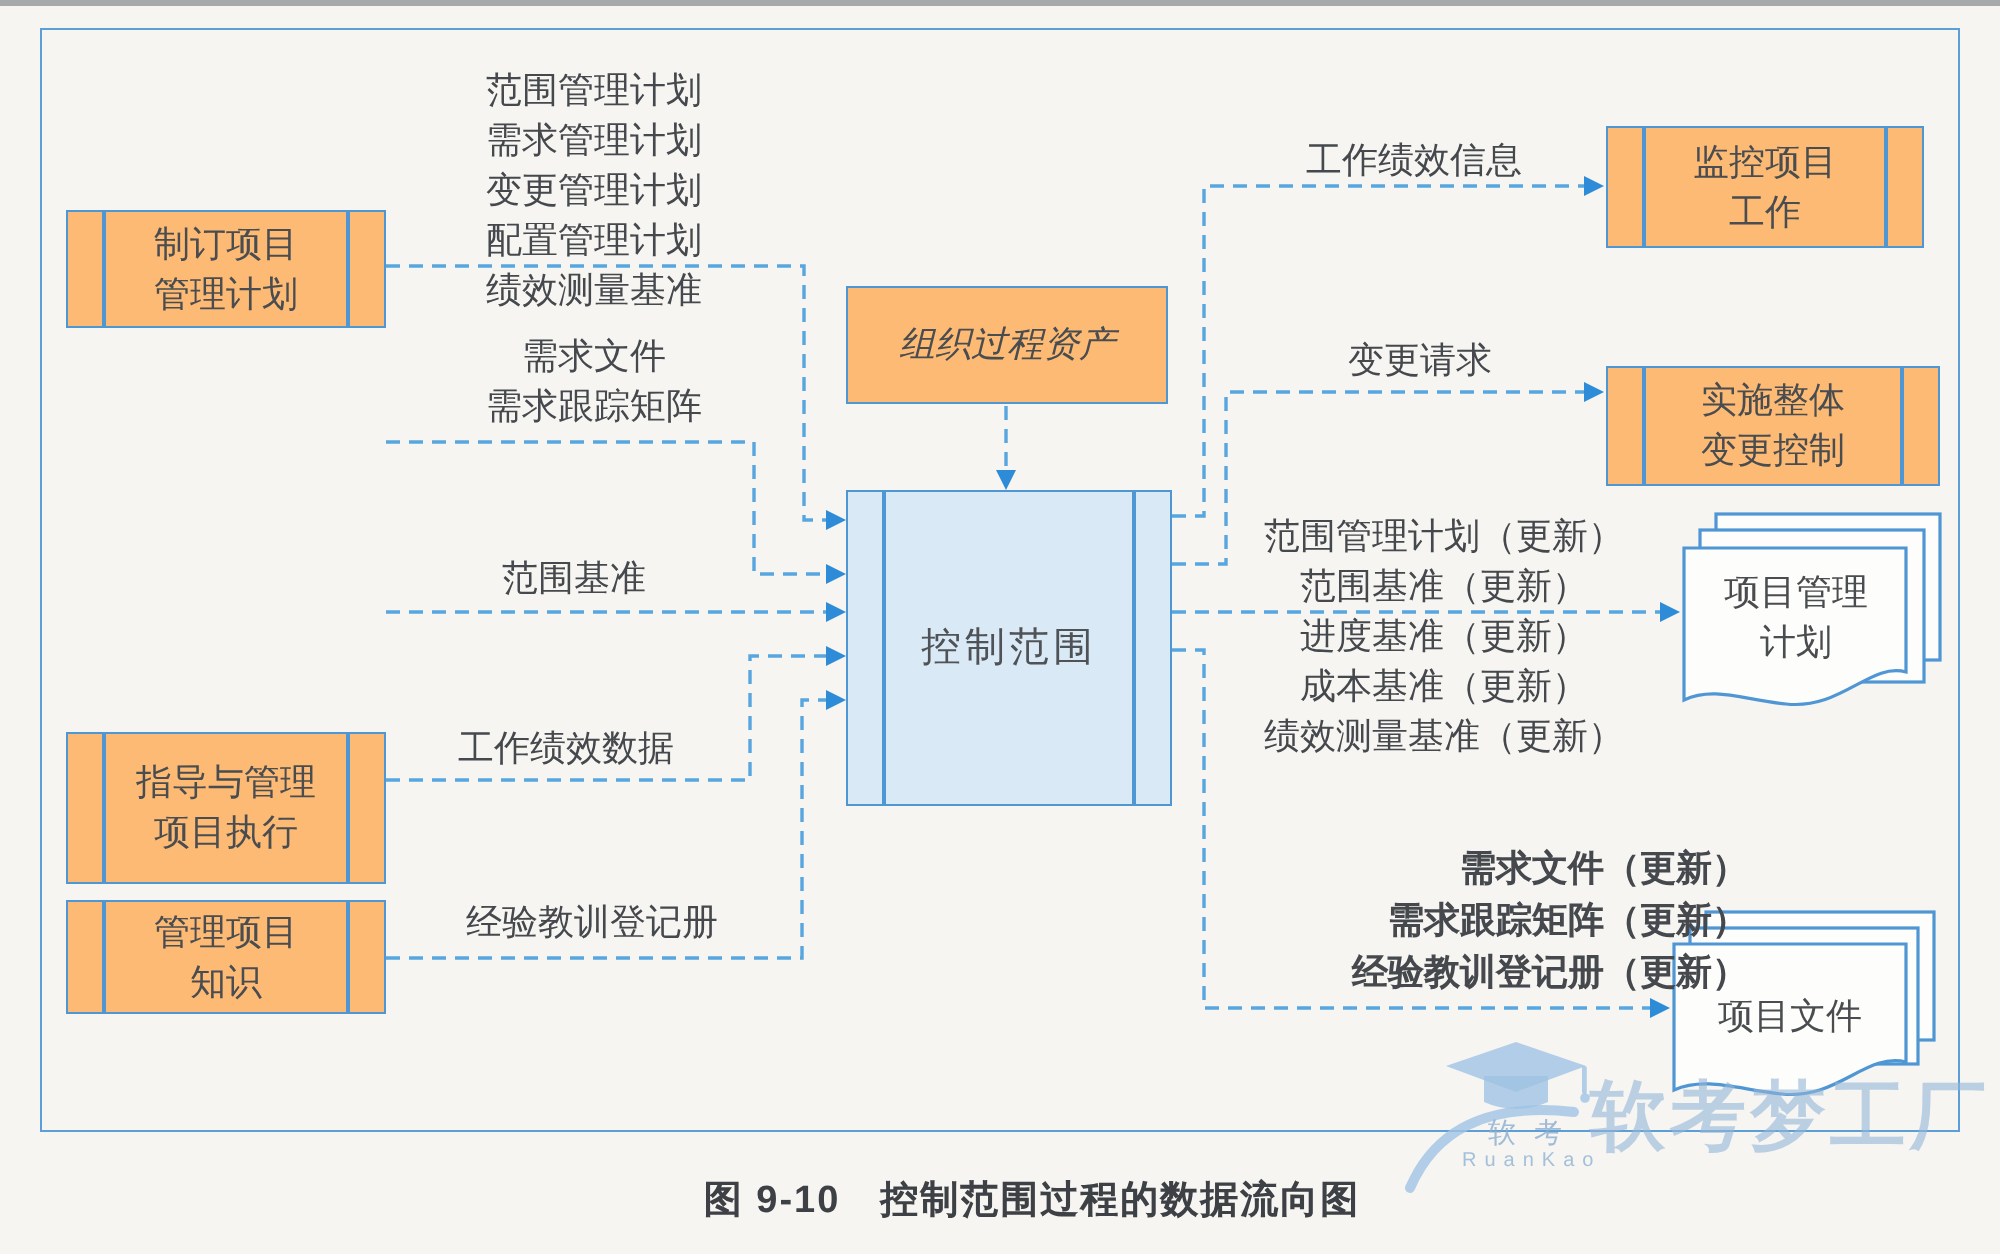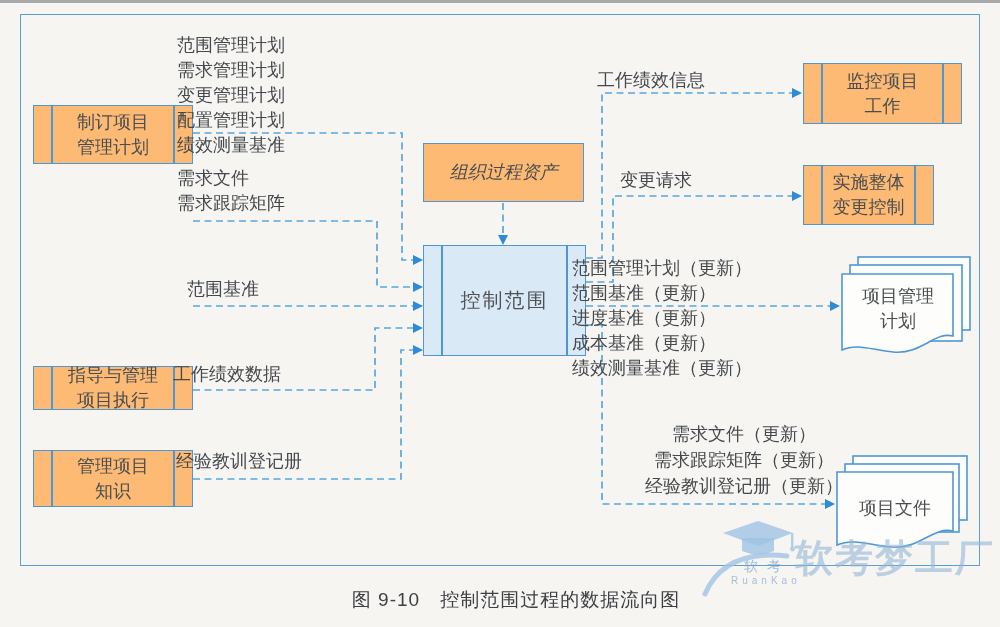--- a/index.html
+++ b/index.html
@@ -23,31 +23,31 @@
     box-sizing:border-box;
   }
   .box.side::before,.box.side::after{
     content:"";position:absolute;top:0;bottom:0;width:1.6px;background:#4f96d4;
   }
   .box.side::before{left:17px;}
   .box.side::after{right:17px;}
   .box.main{background:#dae9f6;font-size:20px;letter-spacing:2px;color:#4f5357;}
   .lbl{
     position:absolute;font-size:18px;line-height:25px;color:#45484c;
-    white-space:pre-line;text-align:left;
+    white-space:pre-line;text-align:center;
   }
-  .lbl.la{text-align:center;}
+  .lbl.la{text-align:right;font-weight:bold;}
   .lbl.lh26{line-height:26px;}
   .doclabel{
     position:absolute;font-size:18px;line-height:25px;color:#4a4d50;
     white-space:pre-line;text-align:center;
   }
   .caption{
     position:absolute;left:266px;top:587px;width:500px;text-align:center;
-    font-size:19px;letter-spacing:1px;color:#3d4044;
+    font-size:19px;letter-spacing:1px;color:#3d4044;font-weight:bold;
   }
   .wm-big{
     position:absolute;left:795px;top:533px;font-size:38px;font-weight:600;
     letter-spacing:2px;color:rgba(148,182,215,.6);white-space:nowrap;
   }
   .wm-cn{
     position:absolute;left:744px;top:558px;font-size:14px;letter-spacing:9px;
     color:rgba(138,173,208,.8);white-space:nowrap;
   }
   .wm-latin{
@@ -95,31 +95,31 @@
 
     <g>
       <rect class="doc" x="853" y="456" width="114" height="64"></rect>
       <rect class="doc" x="845" y="464" width="114" height="68"></rect>
       <path class="doc" d="M837,472 L953,472 L953,531 C933,526 919,550 891,547 C870,545 853,538 837,545 Z"></path>
     </g>
   </svg>
 
   <div class="box side" style="left:33px;top:105px;width:160px;height:59px;">制订项目
 管理计划</div>
-  <div class="box side" style="left:33px;top:366px;width:160px;height:44px;">指导与管理
+  <div class="box side" style="left:33px;top:366px;width:160px;height:76px;">指导与管理
 项目执行</div>
   <div class="box side" style="left:33px;top:450px;width:160px;height:57px;">管理项目
 知识</div>
 
   <div class="box" style="left:423px;top:143px;width:161px;height:59px;font-style:italic;">组织过程资产</div>
-  <div class="box side main" style="left:423px;top:245px;width:163px;height:111px;">控制范围</div>
+  <div class="box side main" style="left:423px;top:245px;width:163px;height:158px;">控制范围</div>
 
   <div class="box side" style="left:803px;top:63px;width:159px;height:61px;">监控项目
 工作</div>
-  <div class="box side" style="left:803px;top:165px;width:131px;height:60px;text-align:right;">实施整体
+  <div class="box side" style="left:803px;top:183px;width:167px;height:60px;text-align:right;">实施整体
 变更控制</div>
 
   <div class="doclabel" style="left:842px;top:284px;width:112px;">项目管理
 计划</div>
   <div class="doclabel" style="left:837px;top:496px;width:116px;">项目文件</div>
 
   <div class="lbl" style="left:177px;top:33px;width:240px;">范围管理计划
 需求管理计划
 变更管理计划
 配置管理计划

